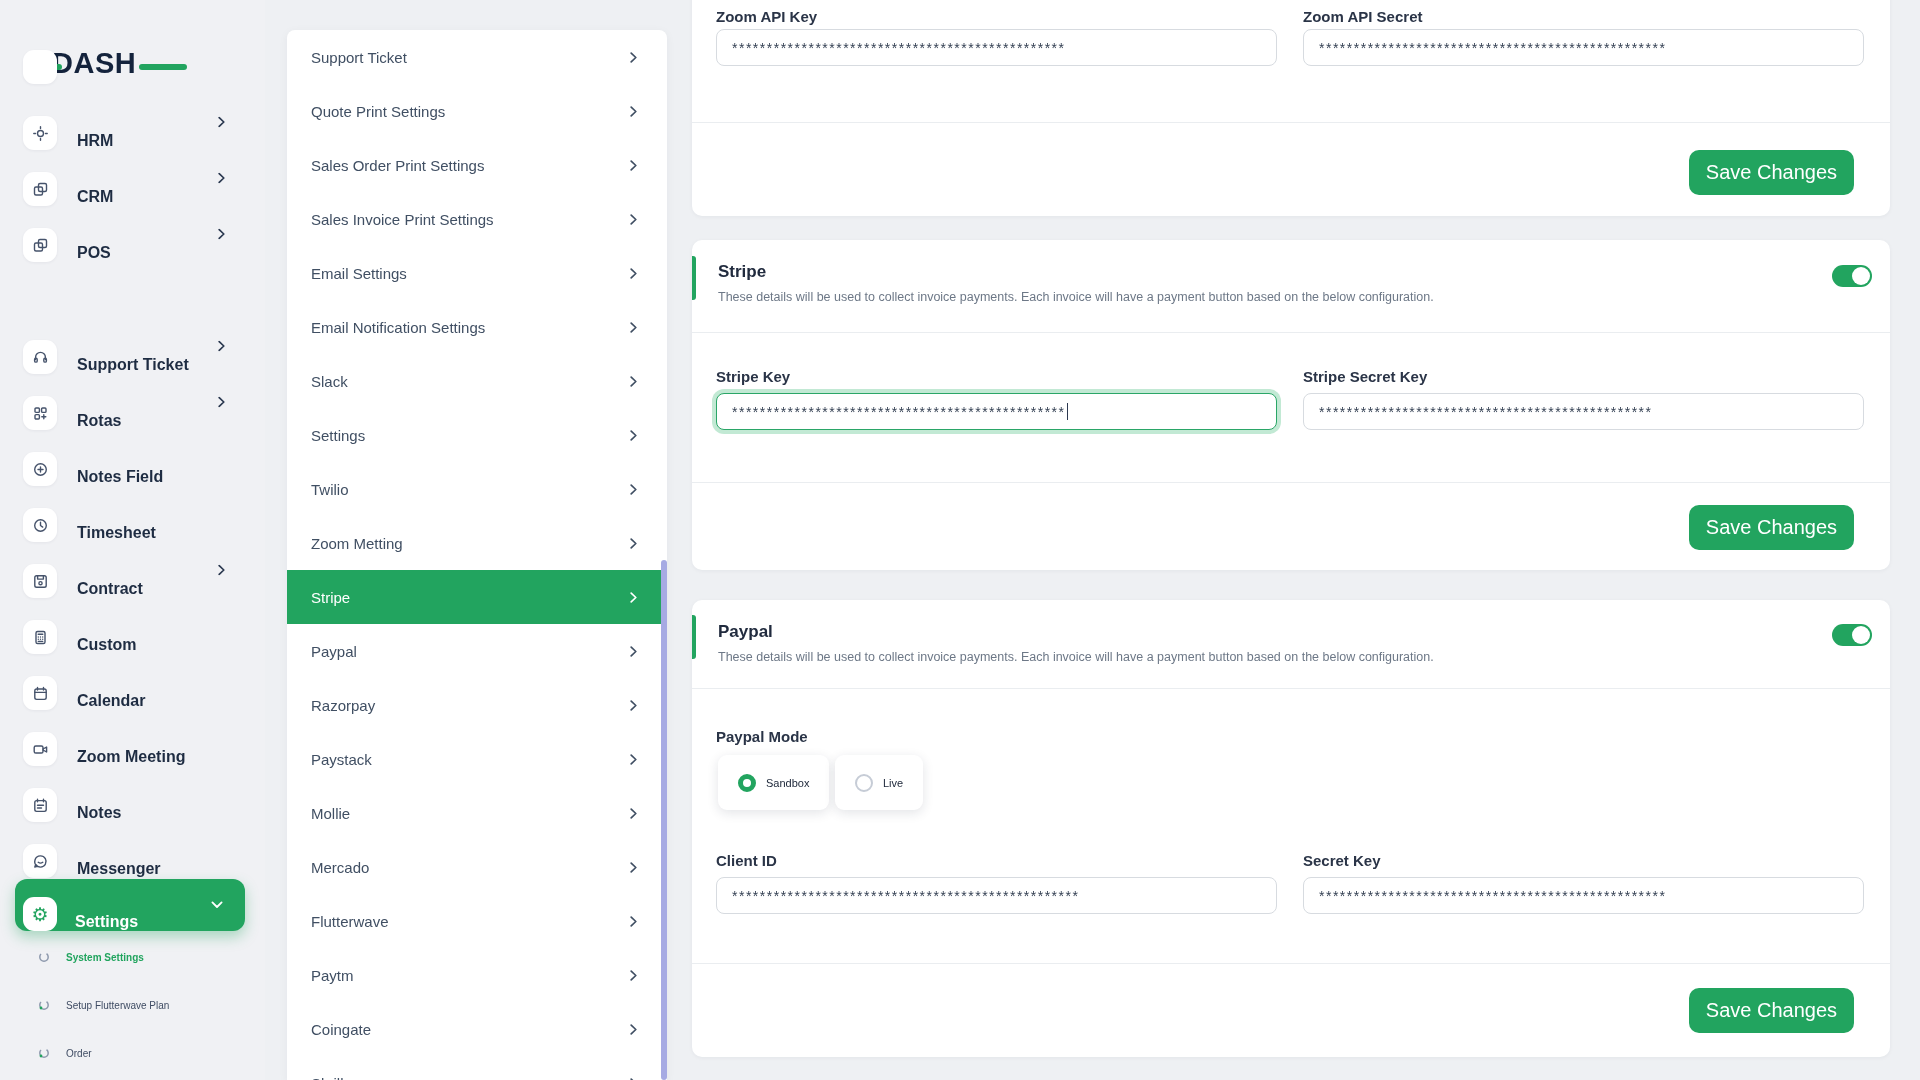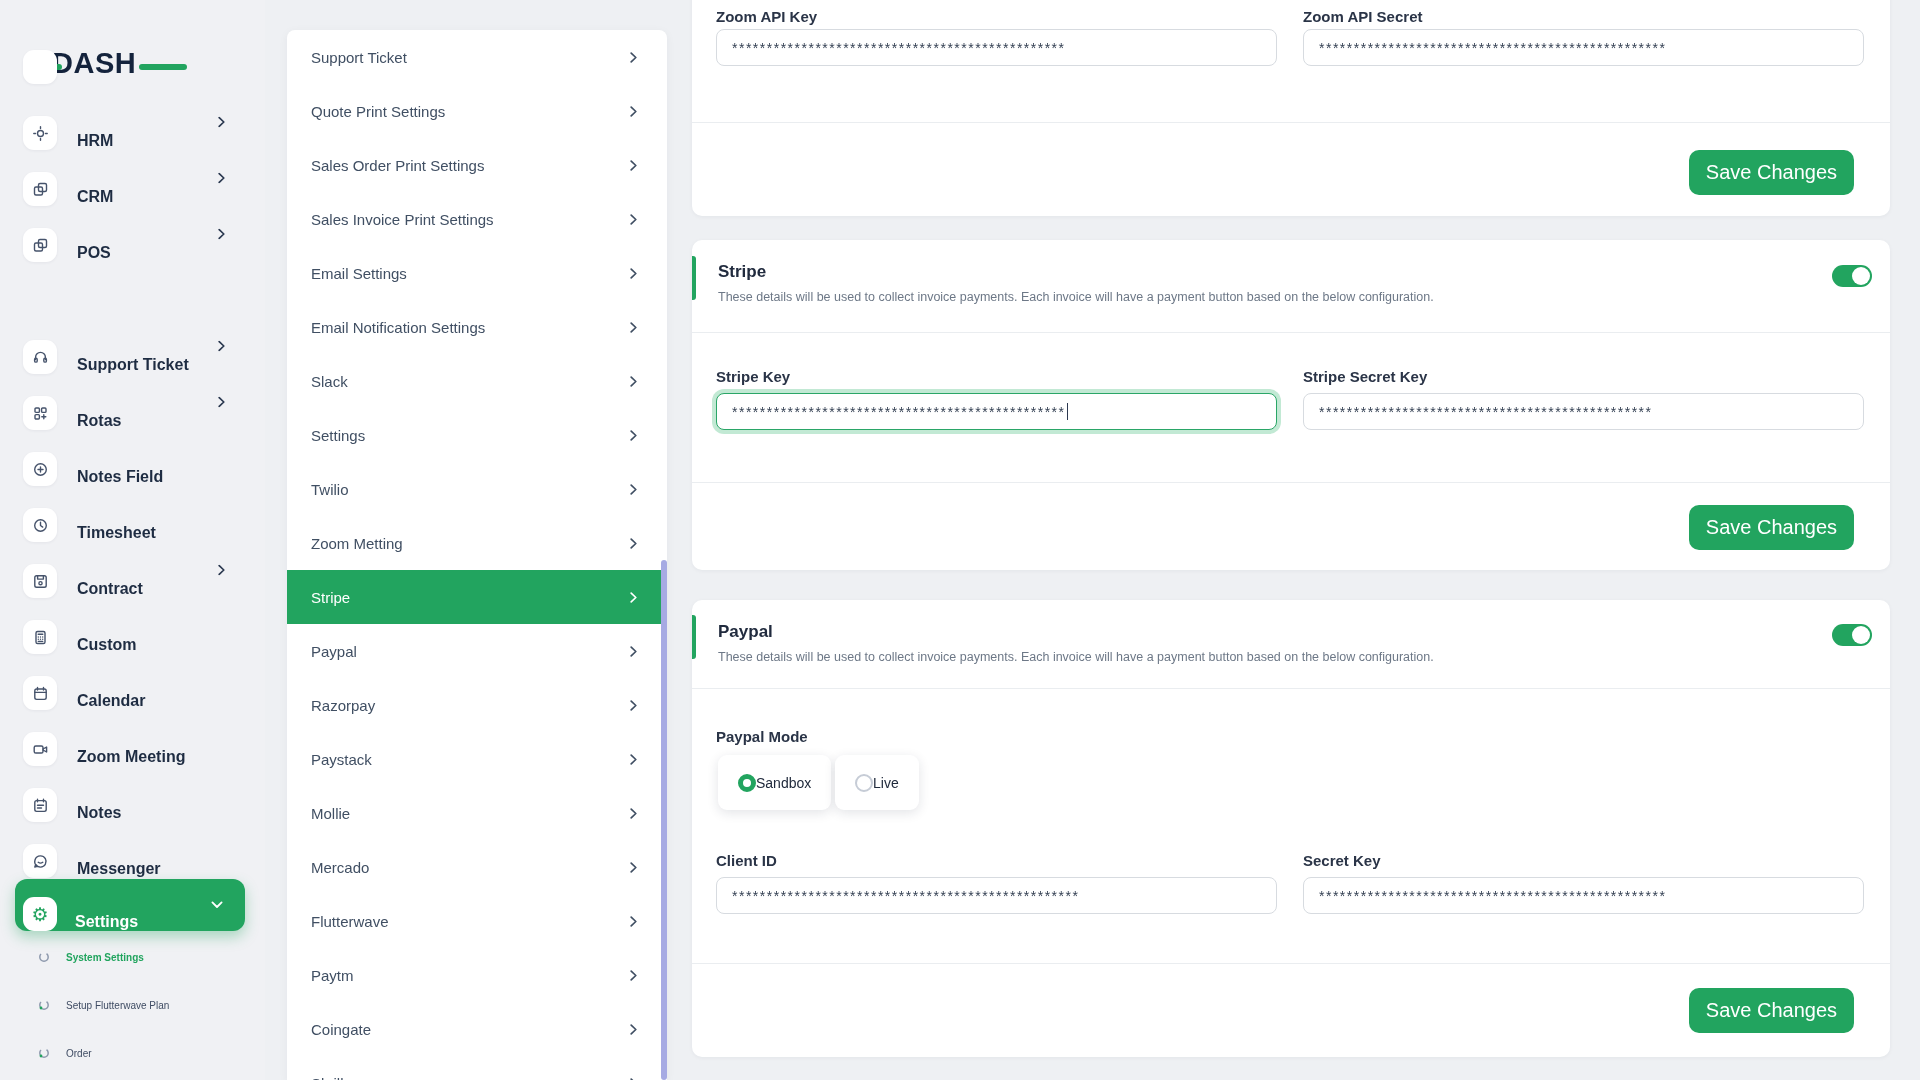--- a/index.html
+++ b/index.html
@@ -52,22 +52,22 @@
             display:flex; align-items:center; padding:0 15px; font-size:14px; color:#333f52; letter-spacing:1.5px;
             overflow:hidden; white-space:nowrap; cursor:text; }
   .tinput.focused { border:1px solid #2aa667; box-shadow:0 0 0 4px #c2e9d4; }
   .caret { display:inline-block; width:1.5px; height:17px; background:#2c3850; margin-left:1px; }
   .btn-save { position:absolute; right:36px; background:#22a45f; color:#ffffff; border:none; border-radius:10px;
               font-size:20px; font-family:"Liberation Sans", sans-serif; padding:11px 17px; cursor:pointer; }
   .toggle { position:absolute; left:1140px; width:40px; height:22px; background:#22a45f; border-radius:11px; cursor:pointer; }
   .toggle .knob { position:absolute; top:2px; right:2px; width:18px; height:18px; background:#fff; border-radius:50%; }
 
   .pill-radio { position:absolute; height:55px; background:#fff; border-radius:9px;
-                box-shadow:0 3px 12px rgba(25,35,60,.12); display:flex; align-items:center; 
-                padding:0 20px; font-size:14px; color:#202a3c; cursor:pointer; }
+                box-shadow:0 3px 12px rgba(25,35,60,.12); display:flex; align-items:center; gap:10px;
+                padding:0 20px; font-size:11px; color:#202a3c; cursor:pointer; }
   .radio-on { width:18px; height:18px; border-radius:50%; border:5px solid #22a45f; background:#fff; flex:none; }
   .radio-off { width:18px; height:18px; border-radius:50%; border:2px solid #c6ccd6; background:#fff; flex:none; }
 
   svg.icn { display:block; }
 </style>
 </head>
 <body>
 
 <div class="sidebar">
   <div class="logo">

